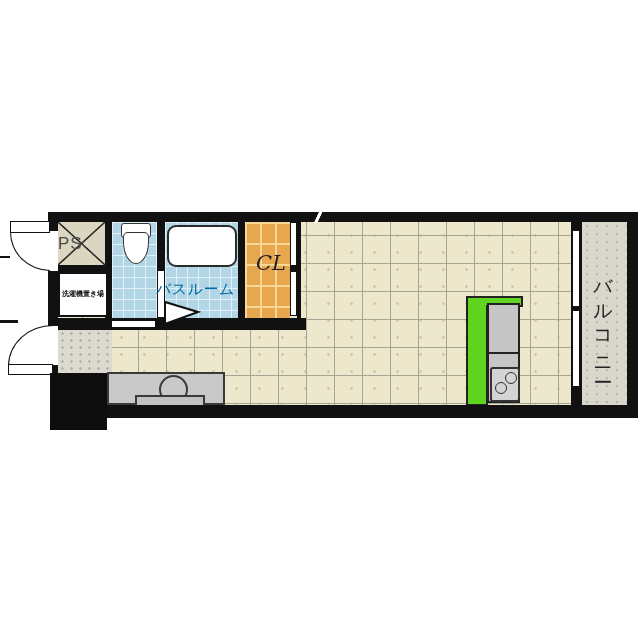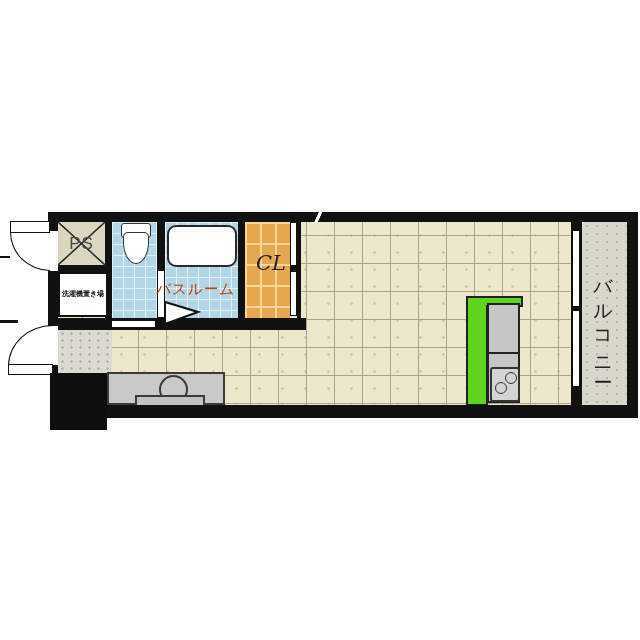--- a/index.html
+++ b/index.html
@@ -66,24 +66,24 @@
   .arc-bottom{left:8px;top:325px;width:45px;height:41px;
     border-left:1.5px solid #111;border-top:1.5px solid #111;border-top-left-radius:100% 100%;}
   .slide{background:#fff;border:1px solid #111;z-index:4;}
 
   
   .lbl{z-index:5;color:#1f1f1f;}
   .lbl-room{left:296px;top:304px;width:136px;height:52px;line-height:52px;text-align:center;
     font-family:"DejaVu Serif",serif;font-style:italic;font-size:40px;}
   .lbl-cl{left:245px;top:248px;width:52px;height:30px;line-height:30px;text-align:center;
     font-family:"DejaVu Serif",serif;font-style:italic;font-size:21px;}
-  .lbl-ps{left:58px;top:234px;width:47px;height:20px;line-height:20px;text-align:center;
+  .lbl-ps{left:58px;top:234px;width:47px;height:20px;line-height:20px;text-align:left;
     font-size:17px;letter-spacing:1px;color:#4a4a4a;}
   .lbl-bath{left:156px;top:280px;width:90px;font-family:"DejaVu Serif",serif;
-    font-size:15px;letter-spacing:.5px;color:#c2410c;white-space:nowrap;}
+    font-size:15px;letter-spacing:.5px;color:#0369a1;white-space:nowrap;}
   .lbl-balcony{left:587px;top:246px;width:30px;height:150px;
     writing-mode:vertical-rl;text-orientation:upright;letter-spacing:5px;
     font-family:"DejaVu Serif",serif;font-size:19px;color:#222;text-align:center;}
   .lbl-laundry{left:59px;top:290px;width:48px;text-align:center;font-size:7px;
     font-weight:bold;color:#111;line-height:1.1;}
   .exterior-line{background:#111;z-index:1;}
 </style>
 </head>
 <body>
 

